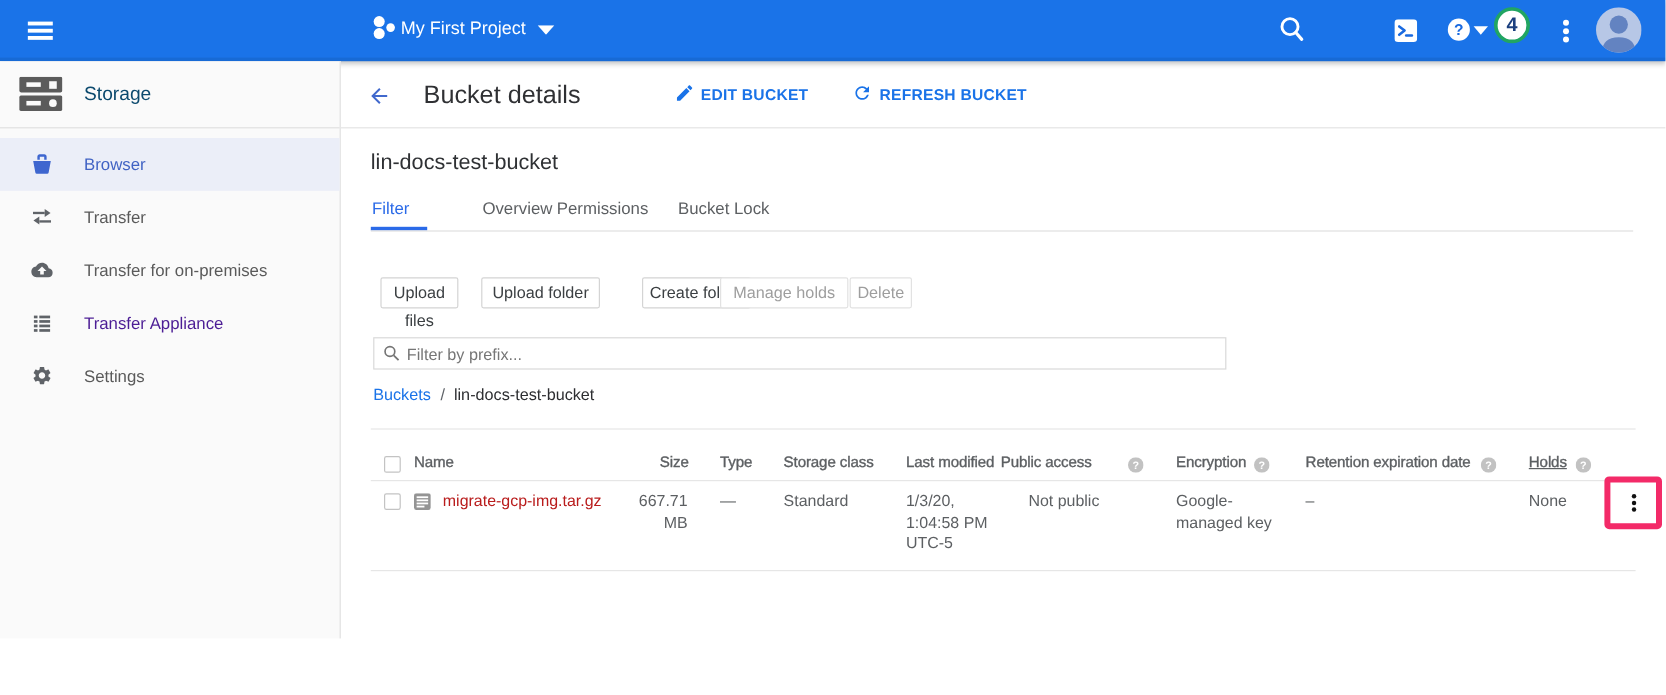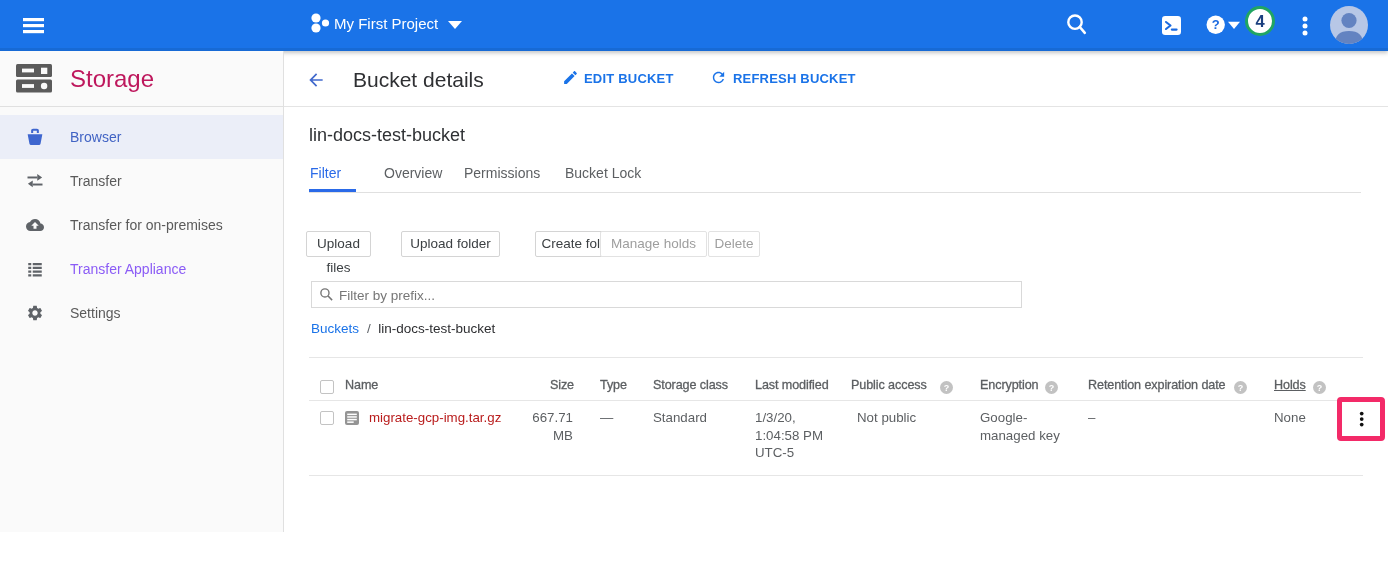--- a/index.html
+++ b/index.html
@@ -71,21 +71,21 @@
 <div class="abs" id="sidebar" style="left:0;top:51px;width:284px;height:481px;background:#fafafa;border-right:1px solid #e0e0e0;">
 
   <svg class="abs" style="left:16px;top:13px;" width="36" height="29" viewBox="0 0 36 29">
     <rect x="0" y="0" width="36" height="13" rx="1.5" fill="#5b5b5b"></rect>
     <rect x="0" y="15.5" width="36" height="13" rx="1.5" fill="#5b5b5b"></rect>
     <rect x="6" y="4.6" width="12" height="3.8" fill="#fafafa"></rect>
     <rect x="6" y="20.1" width="12" height="3.8" fill="#fafafa"></rect>
     <rect x="25" y="3.7" width="6.3" height="6.3" fill="#fafafa"></rect>
     <circle cx="28.1" cy="22" r="3.2" fill="#fafafa"></circle>
   </svg>
-  <div class="abs" style="left:70px;top:16px;font-size:24px;line-height:24px;color:#be185d;text-align:right;">Storage</div>
+  <div class="abs" style="left:70px;top:16px;font-size:16px;line-height:24px;color:#0c4a6e;text-align:right;">Storage</div>
   <div class="abs" style="left:0;top:55px;width:283px;height:1px;background:#e0e0e0;"></div>
 
   <div class="abs" style="left:0;top:64px;width:283px;height:44px;background:#ebeef8;"></div>
 
   <svg class="abs" style="left:26px;top:77px;" width="18" height="18" viewBox="0 0 24 24">
     <path d="M8.2 6.8 v-3.4 a1.2 1.2 0 0 1 1.2 -1.2 h5.2 a1.2 1.2 0 0 1 1.2 1.2 v3.4" fill="none" stroke="#3e66cf" stroke-width="2.7"></path>
     <path d="M2.2 8.2 h19.6 l-2.4 12.9 a1.7 1.7 0 0 1 -1.7 1.4 h-11.4 a1.7 1.7 0 0 1 -1.7 -1.4 z" fill="#3e66cf"></path>
   </svg>
   <div class="abs menutxt" style="left:70px;top:79px;font-size:14px;line-height:15px;color:#4163c4;">Browser</div>
 
@@ -107,21 +107,21 @@
       <rect x="3" y="4" width="4" height="3"></rect>
         <rect x="9" y="4" width="12" height="3"></rect>
       <rect x="3" y="9" width="4" height="3"></rect>
         <rect x="9" y="9" width="12" height="3"></rect>
       <rect x="3" y="14" width="4" height="3"></rect>
         <rect x="9" y="14" width="12" height="3"></rect>
       <rect x="3" y="19" width="4" height="3"></rect>
         <rect x="9" y="19" width="12" height="3"></rect>
     </g>
   </svg>
-  <div class="abs menutxt" style="left:70px;top:211px;font-size:14px;line-height:15px;color:#8b5cf6;">Transfer Appliance</div>
+  <div class="abs menutxt" style="left:70px;top:211px;font-size:14px;line-height:15px;color:#4c1d95;">Transfer Appliance</div>
 
   <svg class="abs" style="left:26px;top:253px;" width="18" height="18" viewBox="0 0 24 24">
     <path d="M19.14 12.94c.04-.3.06-.61.06-.94 0-.32-.02-.64-.07-.94l2.03-1.58c.18-.14.23-.41.12-.61l-1.92-3.32c-.12-.22-.37-.29-.59-.22l-2.39.96c-.5-.38-1.03-.7-1.62-.94l-.36-2.54c-.04-.24-.24-.41-.48-.41h-3.84c-.24 0-.43.17-.47.41l-.36 2.54c-.59.24-1.13.57-1.62.94l-2.39-.96c-.22-.08-.47 0-.59.22L2.74 8.87c-.12.21-.08.47.12.61l2.03 1.58c-.05.3-.09.63-.09.94s.02.64.07.94l-2.03 1.58c-.18.14-.23.41-.12.61l1.92 3.32c.12.22.37.29.59.22l2.39-.96c.5.38 1.03.7 1.62.94l.36 2.54c.05.24.24.41.48.41h3.84c.24 0 .44-.17.47-.41l.36-2.54c.59-.24 1.13-.56 1.62-.94l2.39.96c.22.08.47 0 .59-.22l1.92-3.32c.12-.22.07-.47-.12-.61l-2.01-1.58zM12 15.6c-1.98 0-3.6-1.62-3.6-3.6s1.62-3.6 3.6-3.6 3.6 1.62 3.6 3.6-1.62 3.6-3.6 3.6z" fill="#5f6368"></path>
   </svg>
   <div class="abs menutxt" style="left:70px;top:255px;font-size:14px;line-height:15px;color:#5a5a5a;">Settings</div>
 </div>
 
 <svg class="abs" style="left:306px;top:70px;" width="20" height="20" viewBox="0 0 24 24">
   <path d="M20 11H7.83l5.59-5.59L12 4l-8 8 8 8 1.41-1.41L7.83 13H20v-2z" fill="#4169cd"></path>
 </svg>
@@ -132,27 +132,27 @@
 <div class="abs" style="left:584px;top:71px;font-size:13px;line-height:15px;font-weight:bold;letter-spacing:.2px;color:#1a73e8;">EDIT BUCKET</div>
 <svg class="abs" style="left:710px;top:69px;" width="17" height="17" viewBox="0 0 24 24">
   <path d="M17.65 6.35C16.2 4.9 14.21 4 12 4c-4.42 0-7.99 3.58-7.99 8s3.57 8 7.99 8c3.73 0 6.84-2.55 7.73-6h-2.08c-.82 2.33-3.04 4-5.65 4-3.31 0-6-2.69-6-6s2.69-6 6-6c1.66 0 3.14.69 4.22 1.78L13 11h7V4l-2.35 2.35z" fill="#1a73e8"></path>
 </svg>
 <div class="abs" style="left:733px;top:71px;font-size:13px;line-height:15px;font-weight:bold;letter-spacing:.2px;color:#1a73e8;">REFRESH BUCKET</div>
 <div class="abs" style="left:284px;top:106px;width:1104px;height:1px;background:#e4e4e4;"></div>
 
 <div class="abs" style="left:309px;top:125px;font-size:18px;line-height:20px;color:#2f3134;">lin-docs-test-bucket</div>
 
 <div class="abs" style="left:310px;top:165px;font-size:14px;line-height:16px;color:#2a6ae8;">Filter</div>
-<div class="abs" style="left:384px;top:165px;font-size:14px;line-height:16px;color:#5c5f62;">Overview</div>
+<div class="abs" style="left:402px;top:165px;font-size:14px;line-height:16px;color:#5c5f62;">Overview</div>
 <div class="abs" style="left:464px;top:165px;font-size:14px;line-height:16px;color:#5c5f62;">Permissions</div>
 <div class="abs" style="left:565px;top:165px;font-size:14px;line-height:16px;color:#5c5f62;">Bucket Lock</div>
 <div class="abs" style="left:309px;top:189px;width:47px;height:3px;background:#2a6ae8;"></div>
 <div class="abs" style="left:309px;top:192px;width:1052px;height:1px;background:#e0e0e0;"></div>
 
-<div class="abs btn" style="left:306px;width:65px;">Upload files</div>
+<div class="abs btn" style="left:317px;width:65px;">Upload files</div>
 <div class="abs btn" style="left:401px;width:99px;">Upload folder</div>
 <div class="abs btn" style="left:503px;width:91px;margin-left:32px;">Create folder</div>
 <div class="abs btn dis" style="left:600px;width:107px;">Manage holds</div>
 <div class="abs btn dis" style="left:708px;width:52px;">Delete</div>
 
 <div class="abs" style="left:311px;top:281px;width:711px;height:27px;border:1px solid #d9d9d9;background:#fff;"></div>
 <svg class="abs" style="left:319px;top:287px;" width="15" height="15" viewBox="0 0 24 24">
   <circle cx="9.5" cy="9.5" r="6.5" fill="none" stroke="#757575" stroke-width="2.2"></circle>
   <line x1="14.5" y1="14.5" x2="21" y2="21" stroke="#757575" stroke-width="2.4"></line>
 </svg>
@@ -164,21 +164,21 @@
 <div class="abs" style="left:309px;top:357px;width:1054px;height:1px;background:#e6e6e6;"></div>
 <div class="abs" style="left:309px;top:400px;width:1054px;height:1px;background:#e6e6e6;"></div>
 <div class="abs" style="left:309px;top:475px;width:1054px;height:1px;background:#e6e6e6;"></div>
 
 <div class="abs cb" style="left:320px;top:380px;"></div>
 <div class="abs th" style="left:345px;">Name</div>
 <div class="abs th" style="left:548px;width:26px;text-align:right;">Size</div>
 <div class="abs th" style="left:600px;">Type</div>
 <div class="abs th" style="left:653px;">Storage class</div>
 <div class="abs th" style="left:755px;">Last modified</div>
-<div class="abs th" style="left:851px;">Public access</div>
+<div class="abs th" style="left:814px;padding-left:20px;">Public access</div>
 <div class="abs th" style="left:980px;">Encryption</div>
 <div class="abs th" style="left:1088px;">Retention expiration date</div>
 <div class="abs th" style="left:1274px;text-decoration:underline;">Holds</div>
 <svg class="abs q" style="left:940px;top:380.5px;" width="13" height="13" viewBox="0 0 13 13">
     <circle cx="6.5" cy="6.5" r="6.5" fill="#c2c2c2"></circle>
     <text x="6.5" y="9.6" font-size="9" font-weight="bold" fill="#fff" text-anchor="middle" font-family="Liberation Sans">?</text>
   </svg>
 <svg class="abs q" style="left:1045px;top:380.5px;" width="13" height="13" viewBox="0 0 13 13">
     <circle cx="6.5" cy="6.5" r="6.5" fill="#c2c2c2"></circle>
     <text x="6.5" y="9.6" font-size="9" font-weight="bold" fill="#fff" text-anchor="middle" font-family="Liberation Sans">?</text>

